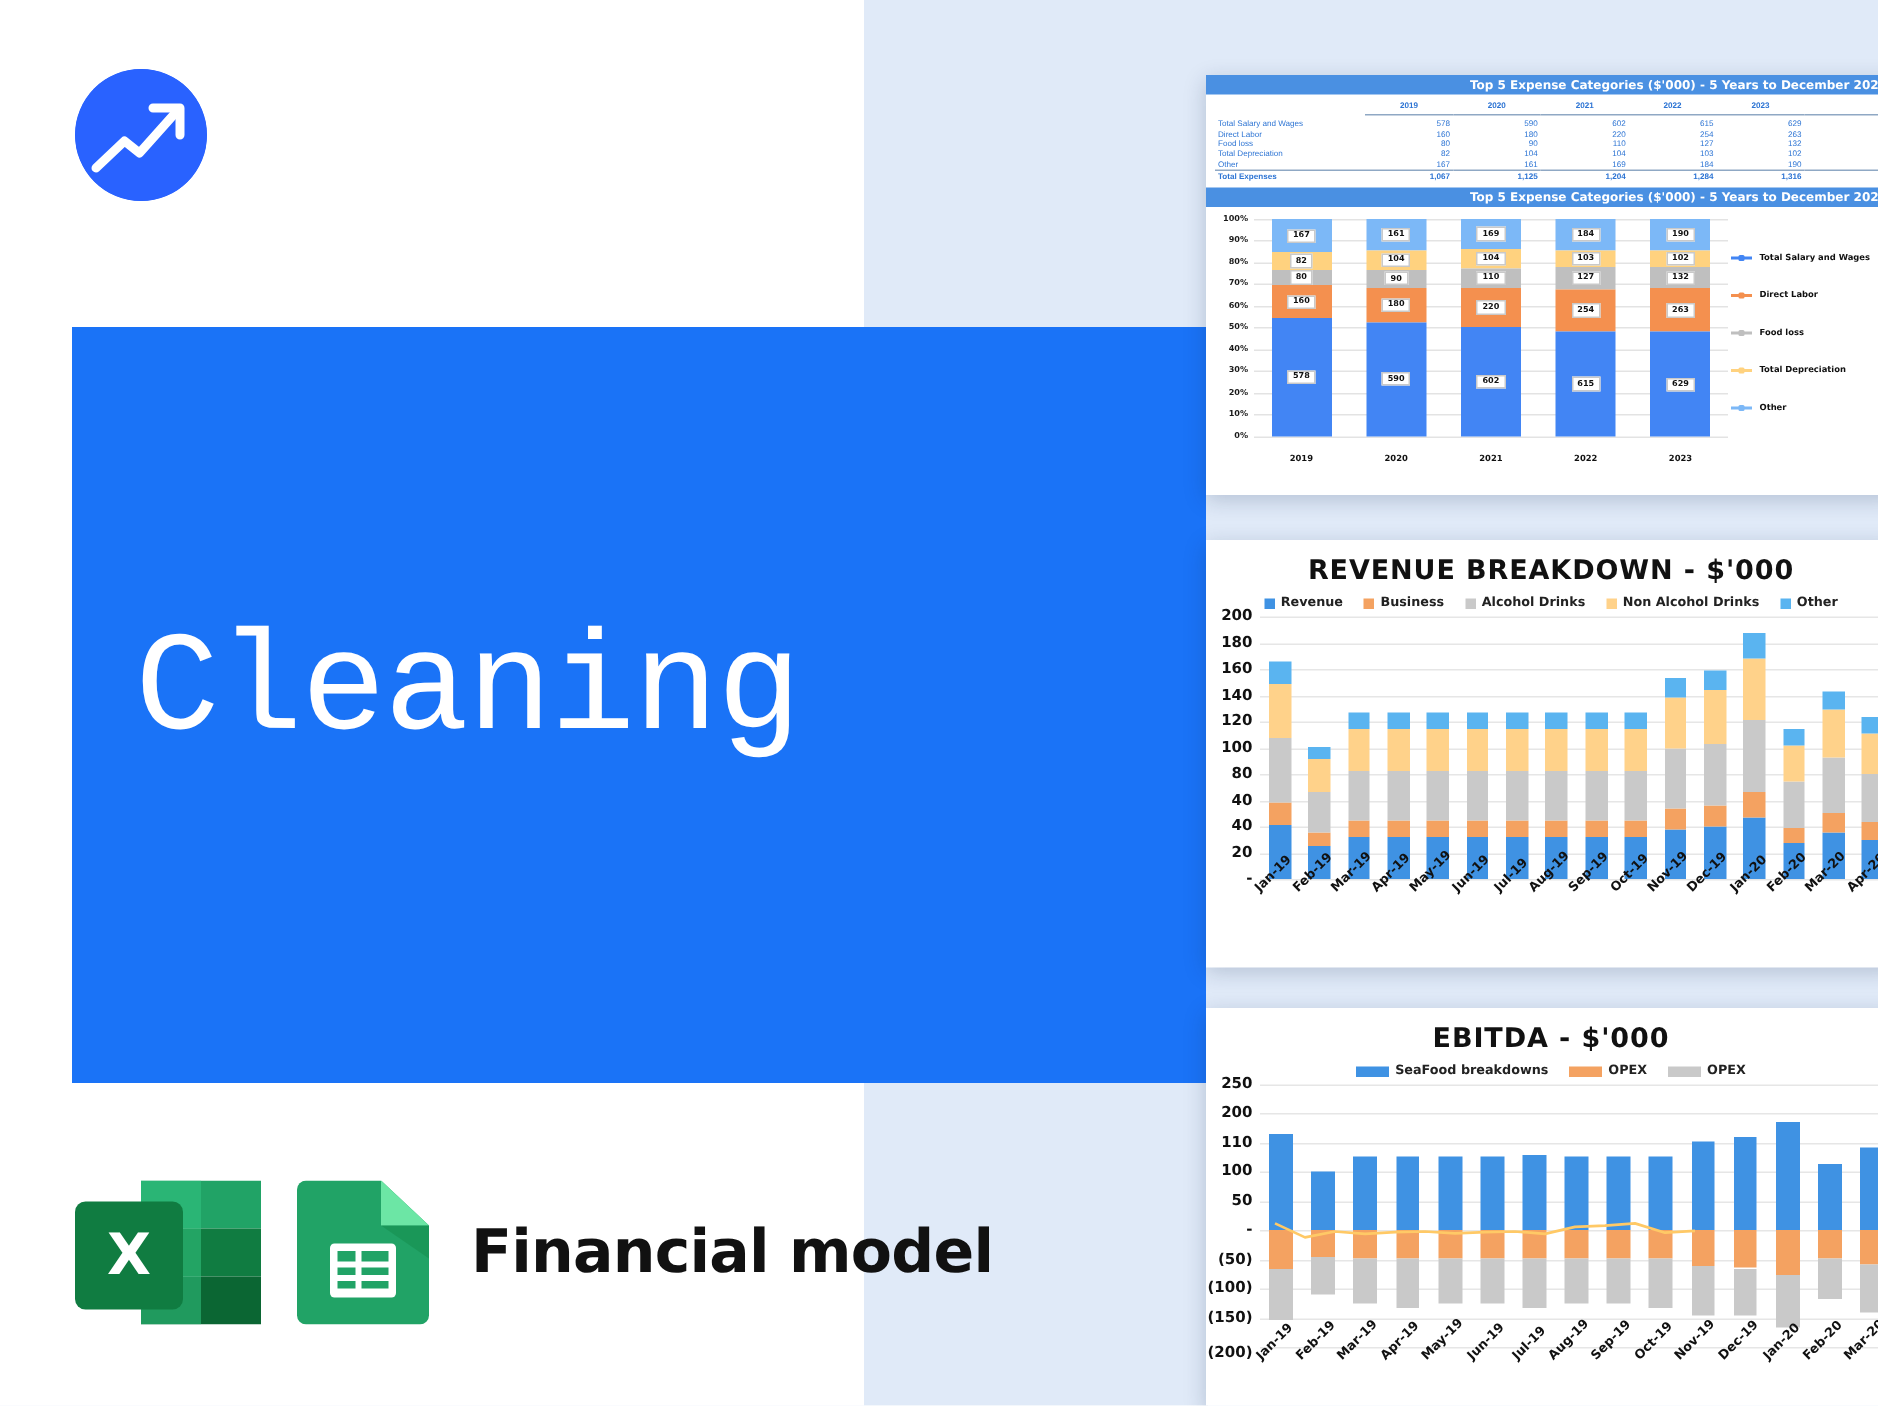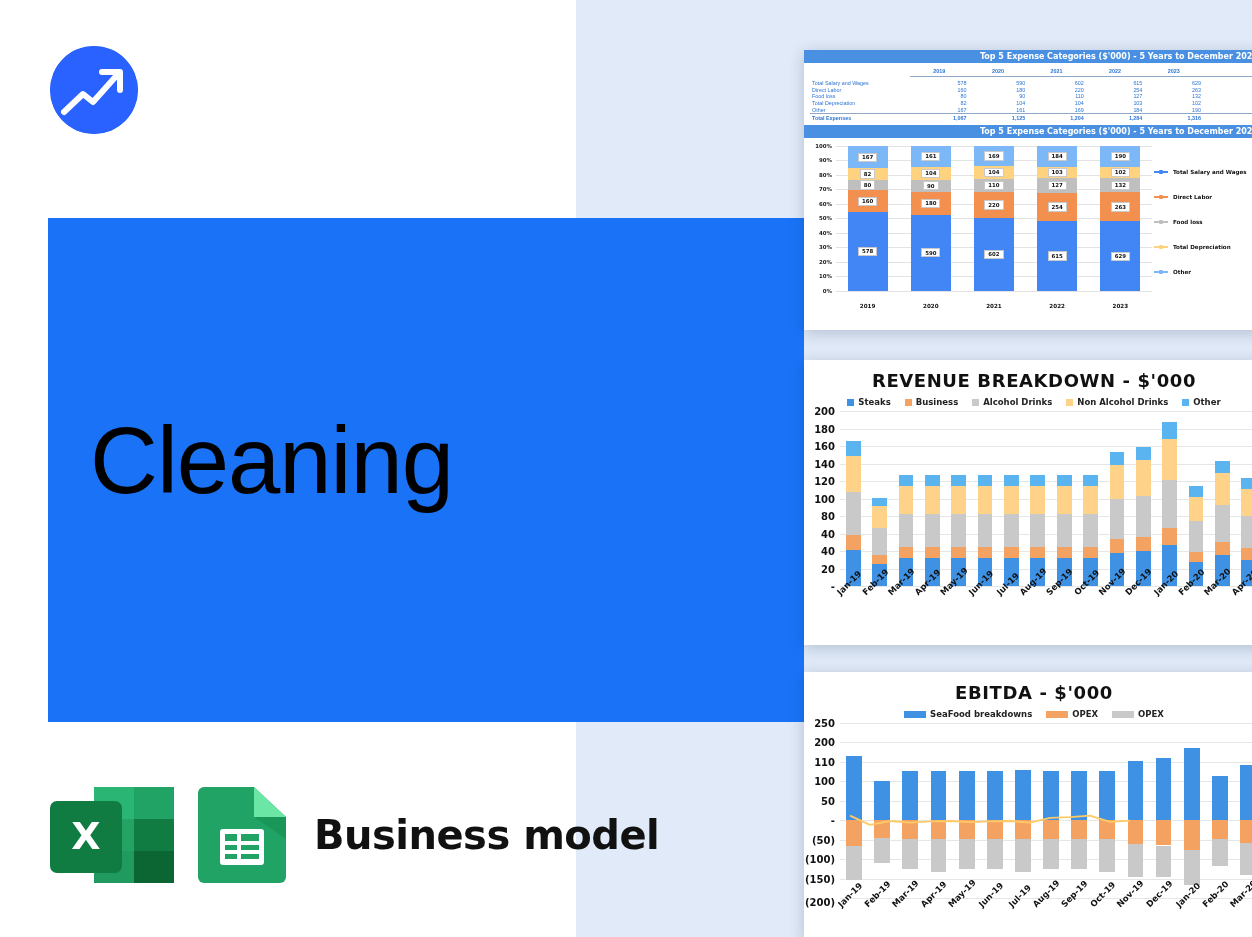--- a/index.html
+++ b/index.html
@@ -38,22 +38,22 @@
   }
   .logo-line2 .kit { color: #2962ff; }
 
   
   .hero {
     position: absolute; left: 48px; top: 218px; width: 756px; height: 504px;
     background: #1a73f7;
   }
   .hero-title {
     position: absolute; left: 42px; top: 196px;
-    color: #000000; font-size: 94px; font-weight: 400;
-    font-family: Liberation Sans, sans-serif;
+    color: #ffffff; font-size: 94px; font-weight: 400;
+    font-family: Liberation Mono, monospace;
     letter-spacing: -1px; line-height: 1;
   }
 
   
   .footer-row { position: absolute; left: 50px; top: 787px; display: flex; align-items: center; }
   .xls-icon { position: relative; width: 124px; height: 96px; flex: none; }
   .gs-icon { position: relative; width: 88px; height: 96px; flex: none; margin-left: 24px; }
   .footer-label {
     margin-left: 28px; font-size: 40px; font-weight: bold; color: #111;
     font-family: "DejaVu Sans", sans-serif; letter-spacing: -0.5px;
@@ -190,21 +190,21 @@
         <path d="M56 30 L88 30 L88 52 Z" fill="#0f8040" opacity="0.35"></path>
         <rect x="22" y="42" width="44" height="36" rx="3" fill="#ffffff"></rect>
         <rect x="27" y="47" width="12" height="7" fill="#21a366"></rect>
         <rect x="43" y="47" width="18" height="7" fill="#21a366"></rect>
         <rect x="27" y="58" width="12" height="5" fill="#21a366"></rect>
         <rect x="43" y="58" width="18" height="5" fill="#21a366"></rect>
         <rect x="27" y="67" width="12" height="5" fill="#21a366"></rect>
         <rect x="43" y="67" width="18" height="5" fill="#21a366"></rect>
       </svg>
     </div>
-    <div class="footer-label">Business model</div>
+    <div class="footer-label">Financial model</div>
   </div>
 
   <div class="card" id="card-expense">
     <div class="xl-banner">Top 5 Expense Categories ($'000) - 5 Years to December 2023</div>
     <div class="xl-table">
       <table class="expense">
         <thead>
           <tr id="exp-head">
               <th class="lbl"></th>
               <th>2019</th>
@@ -423,21 +423,21 @@
           </div>
         </div>
     </div>
   </div>
 
   <div class="card" id="card-revenue">
     <div class="chart-title">REVENUE BREAKDOWN - $'000</div>
     <div class="chart-legend" id="rev-legend">
         <div class="li">
           <span class="sw" style="background:#3f92e3"></span>
-          <span class="tx">Steaks</span>
+          <span class="tx">Revenue</span>
         </div>
         <div class="li">
           <span class="sw" style="background:#f4a261"></span>
           <span class="tx">Business</span>
         </div>
         <div class="li">
           <span class="sw" style="background:#c9c9c9"></span>
           <span class="tx">Alcohol Drinks</span>
         </div>
         <div class="li">

